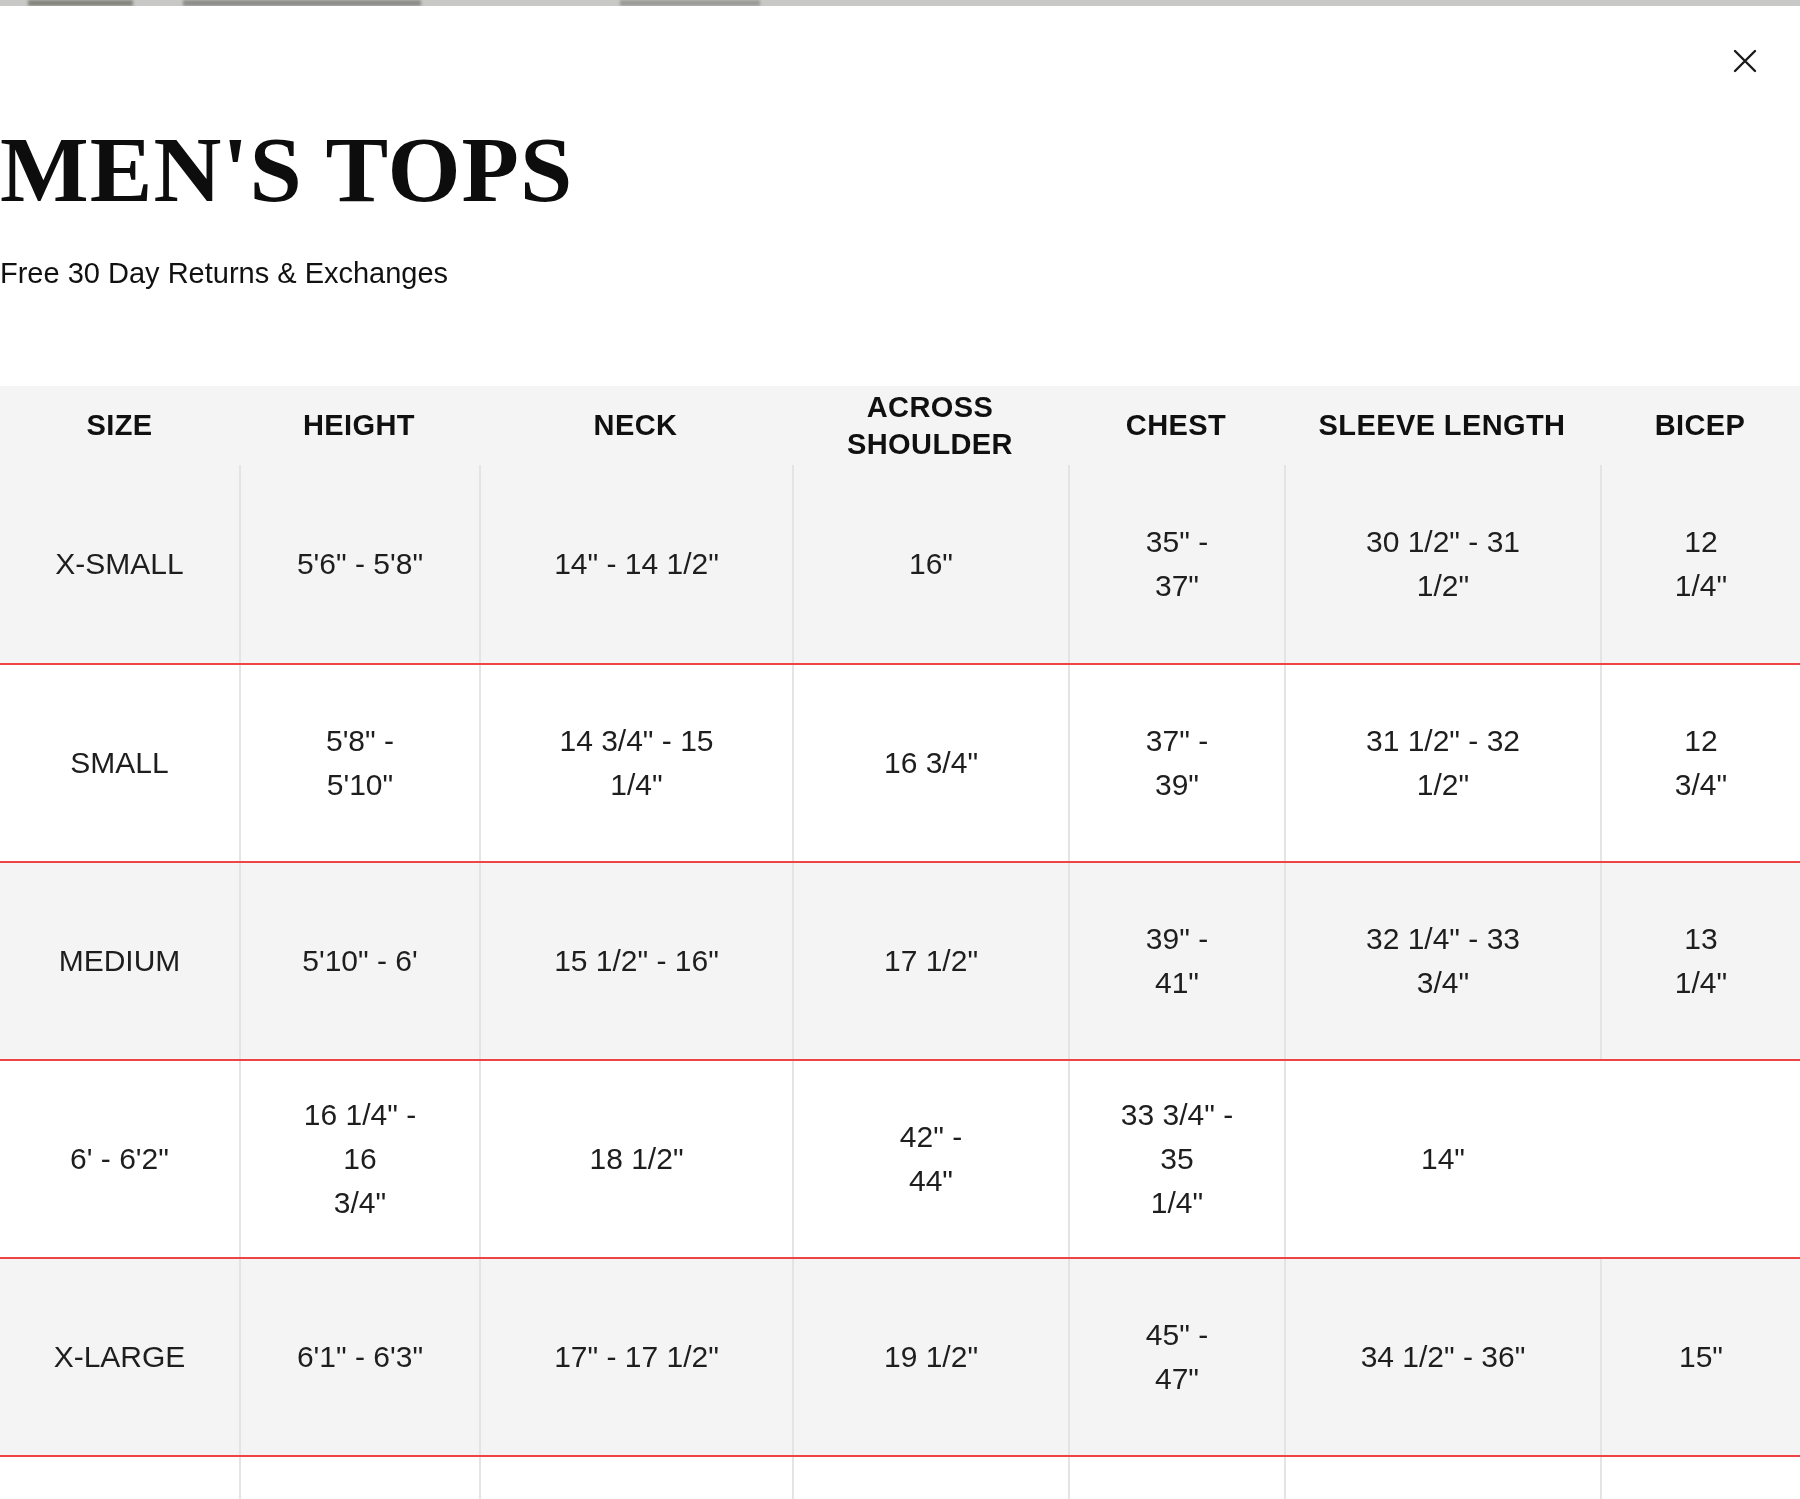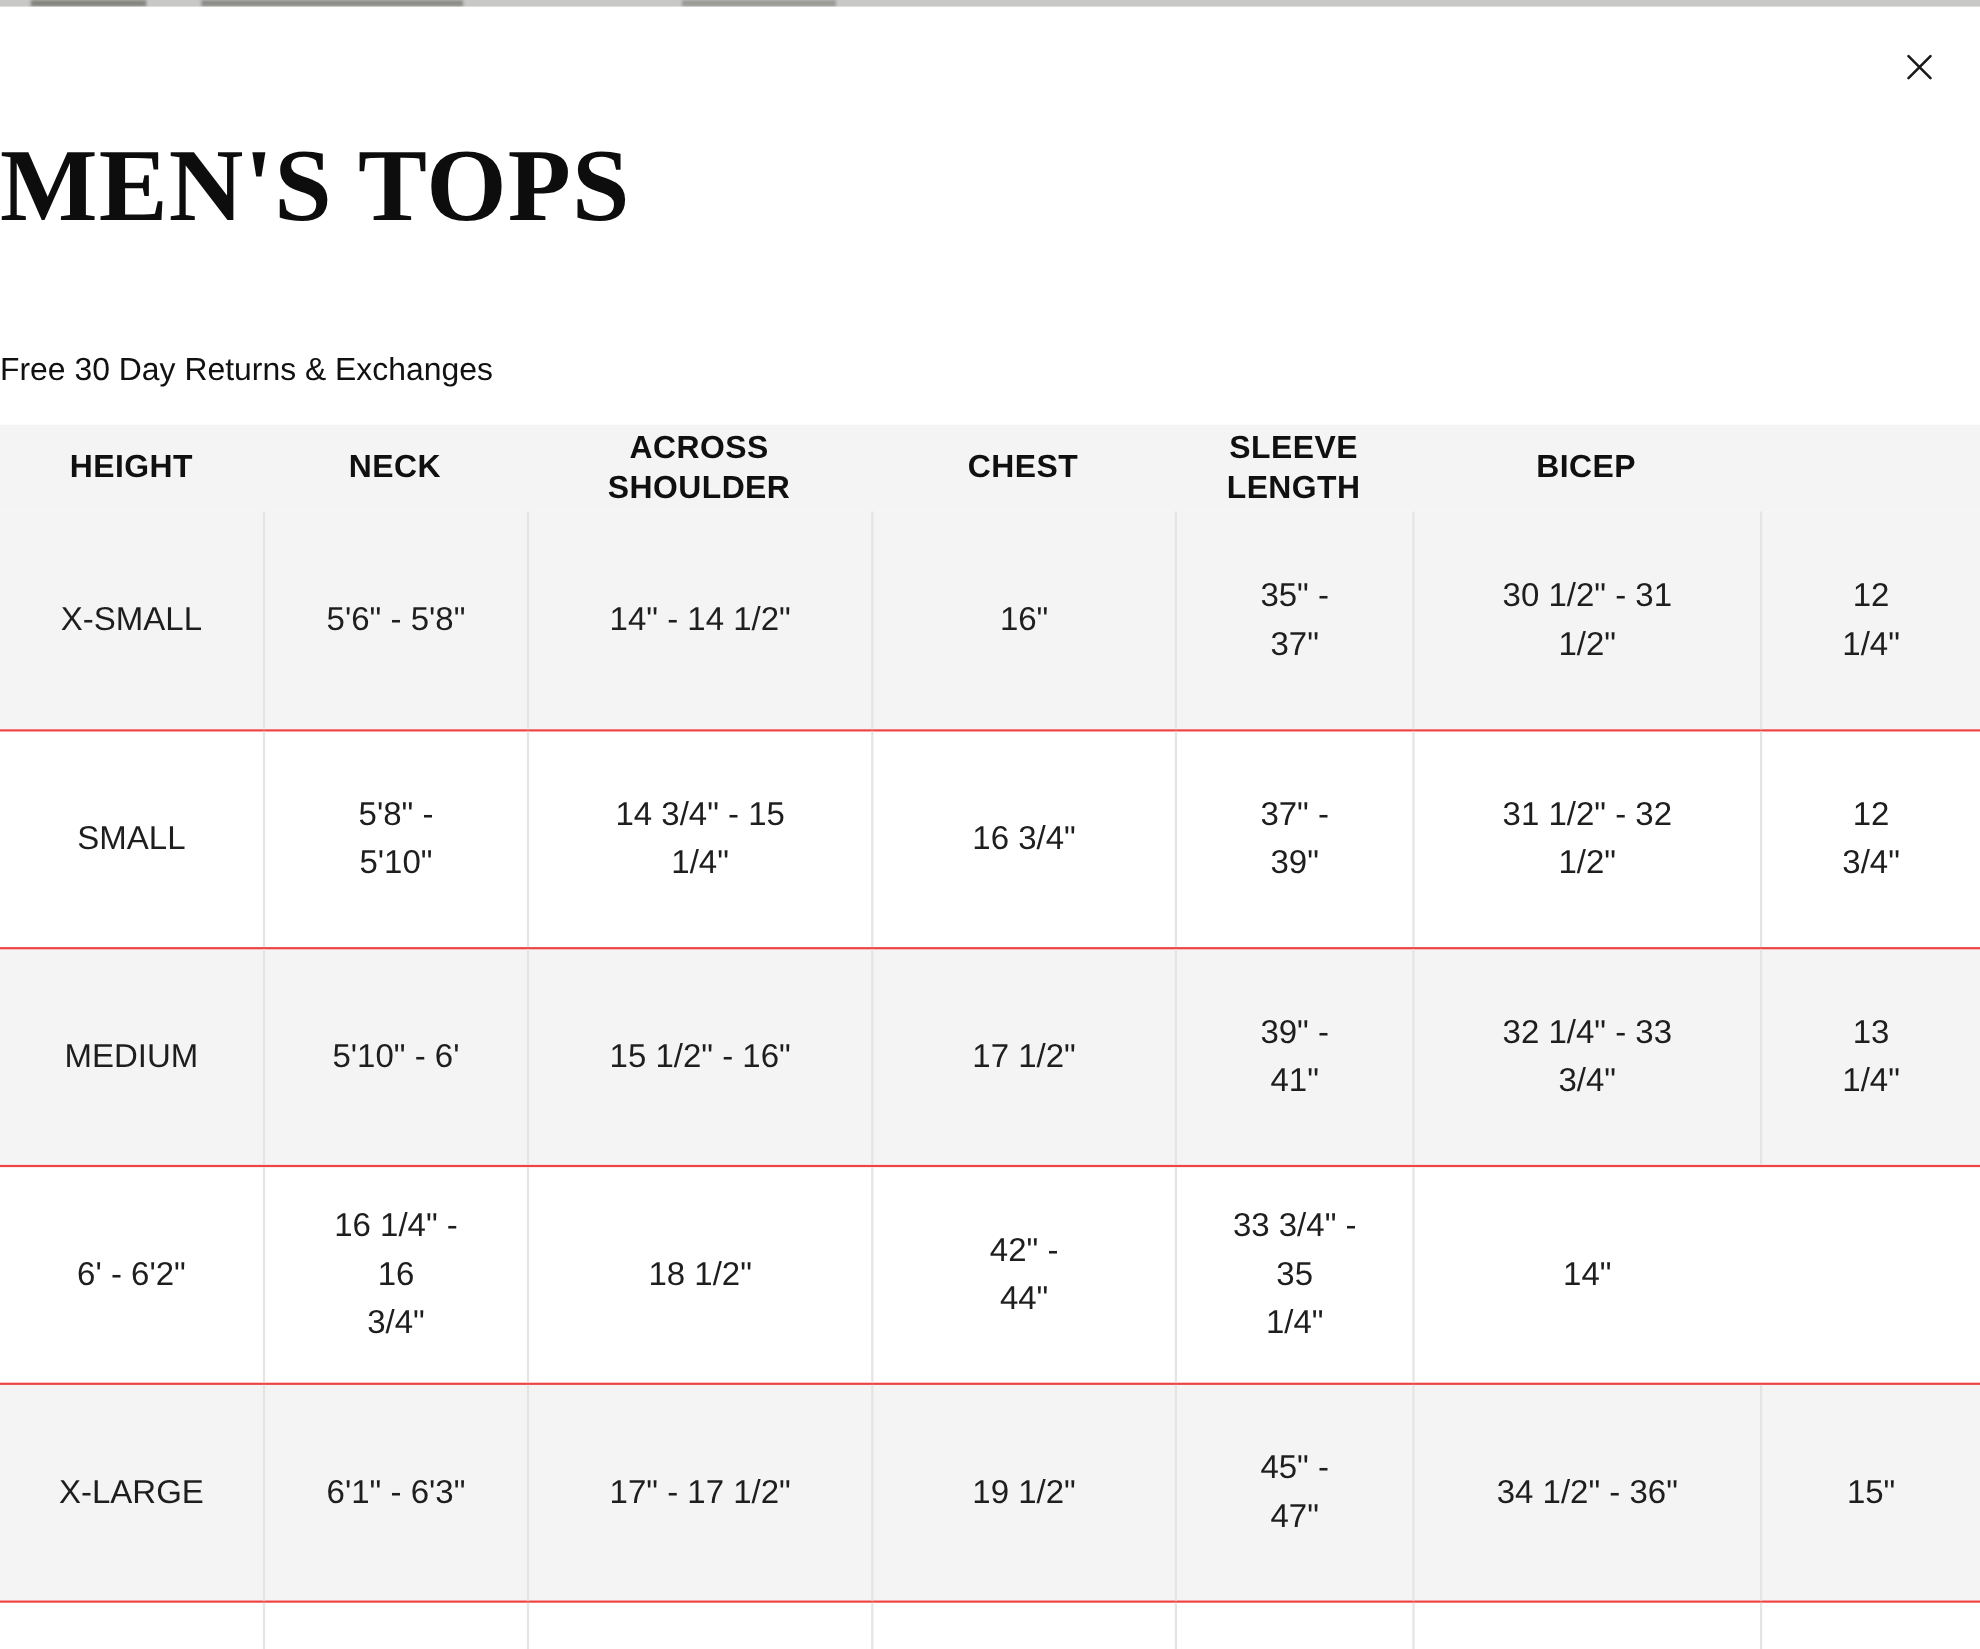--- a/index.html
+++ b/index.html
@@ -29,21 +29,21 @@
   .modal-head { height:380px; }
   .title {
     padding-top:110px;
     font-family:"Liberation Serif","DejaVu Serif",serif;
     font-weight:700;
     font-size:94px;
     line-height:106px;
     letter-spacing:1px;
     color:#0d0d0d;
   }
-  .subtitle { margin-top:95px; font-size:29px; line-height:38px; color:#111111; }
+  .subtitle { margin-top:32px; font-size:29px; line-height:38px; color:#111111; }
   .units    { margin-top:6px;  font-size:29px; line-height:38px; color:#111111; }
 
   .chart { width:1800px; }
   .trow {
     display:grid;
     grid-template-columns:239px 240px 313px 276px 216px 316px 200px;
   }
   .trow.head { height:79px; background:var(--alt-bg,#f4f4f4); }
   .trow.data { height:198px; }
   .trow.alt  { background:var(--alt-bg,#f4f4f4); }
@@ -85,20 +85,21 @@
 </button>
 
 <div class="modal-head">
   <h1 class="title">MEN'S TOPS</h1>
   <div class="subtitle">Free 30 Day Returns &amp; Exchanges</div>
 </div>
 
 <div class="chart">
 
   <div class="trow head">
+    <div class="cell">SIZE</div>
     <div class="cell">HEIGHT</div>
     <div class="cell">NECK</div>
     <div class="cell">ACROSS SHOULDER</div>
     <div class="cell">CHEST</div>
     <div class="cell">SLEEVE LENGTH</div>
     <div class="cell">BICEP</div>
   </div>
 
   <div class="trow data alt">
     <div class="cell">X-SMALL</div>

